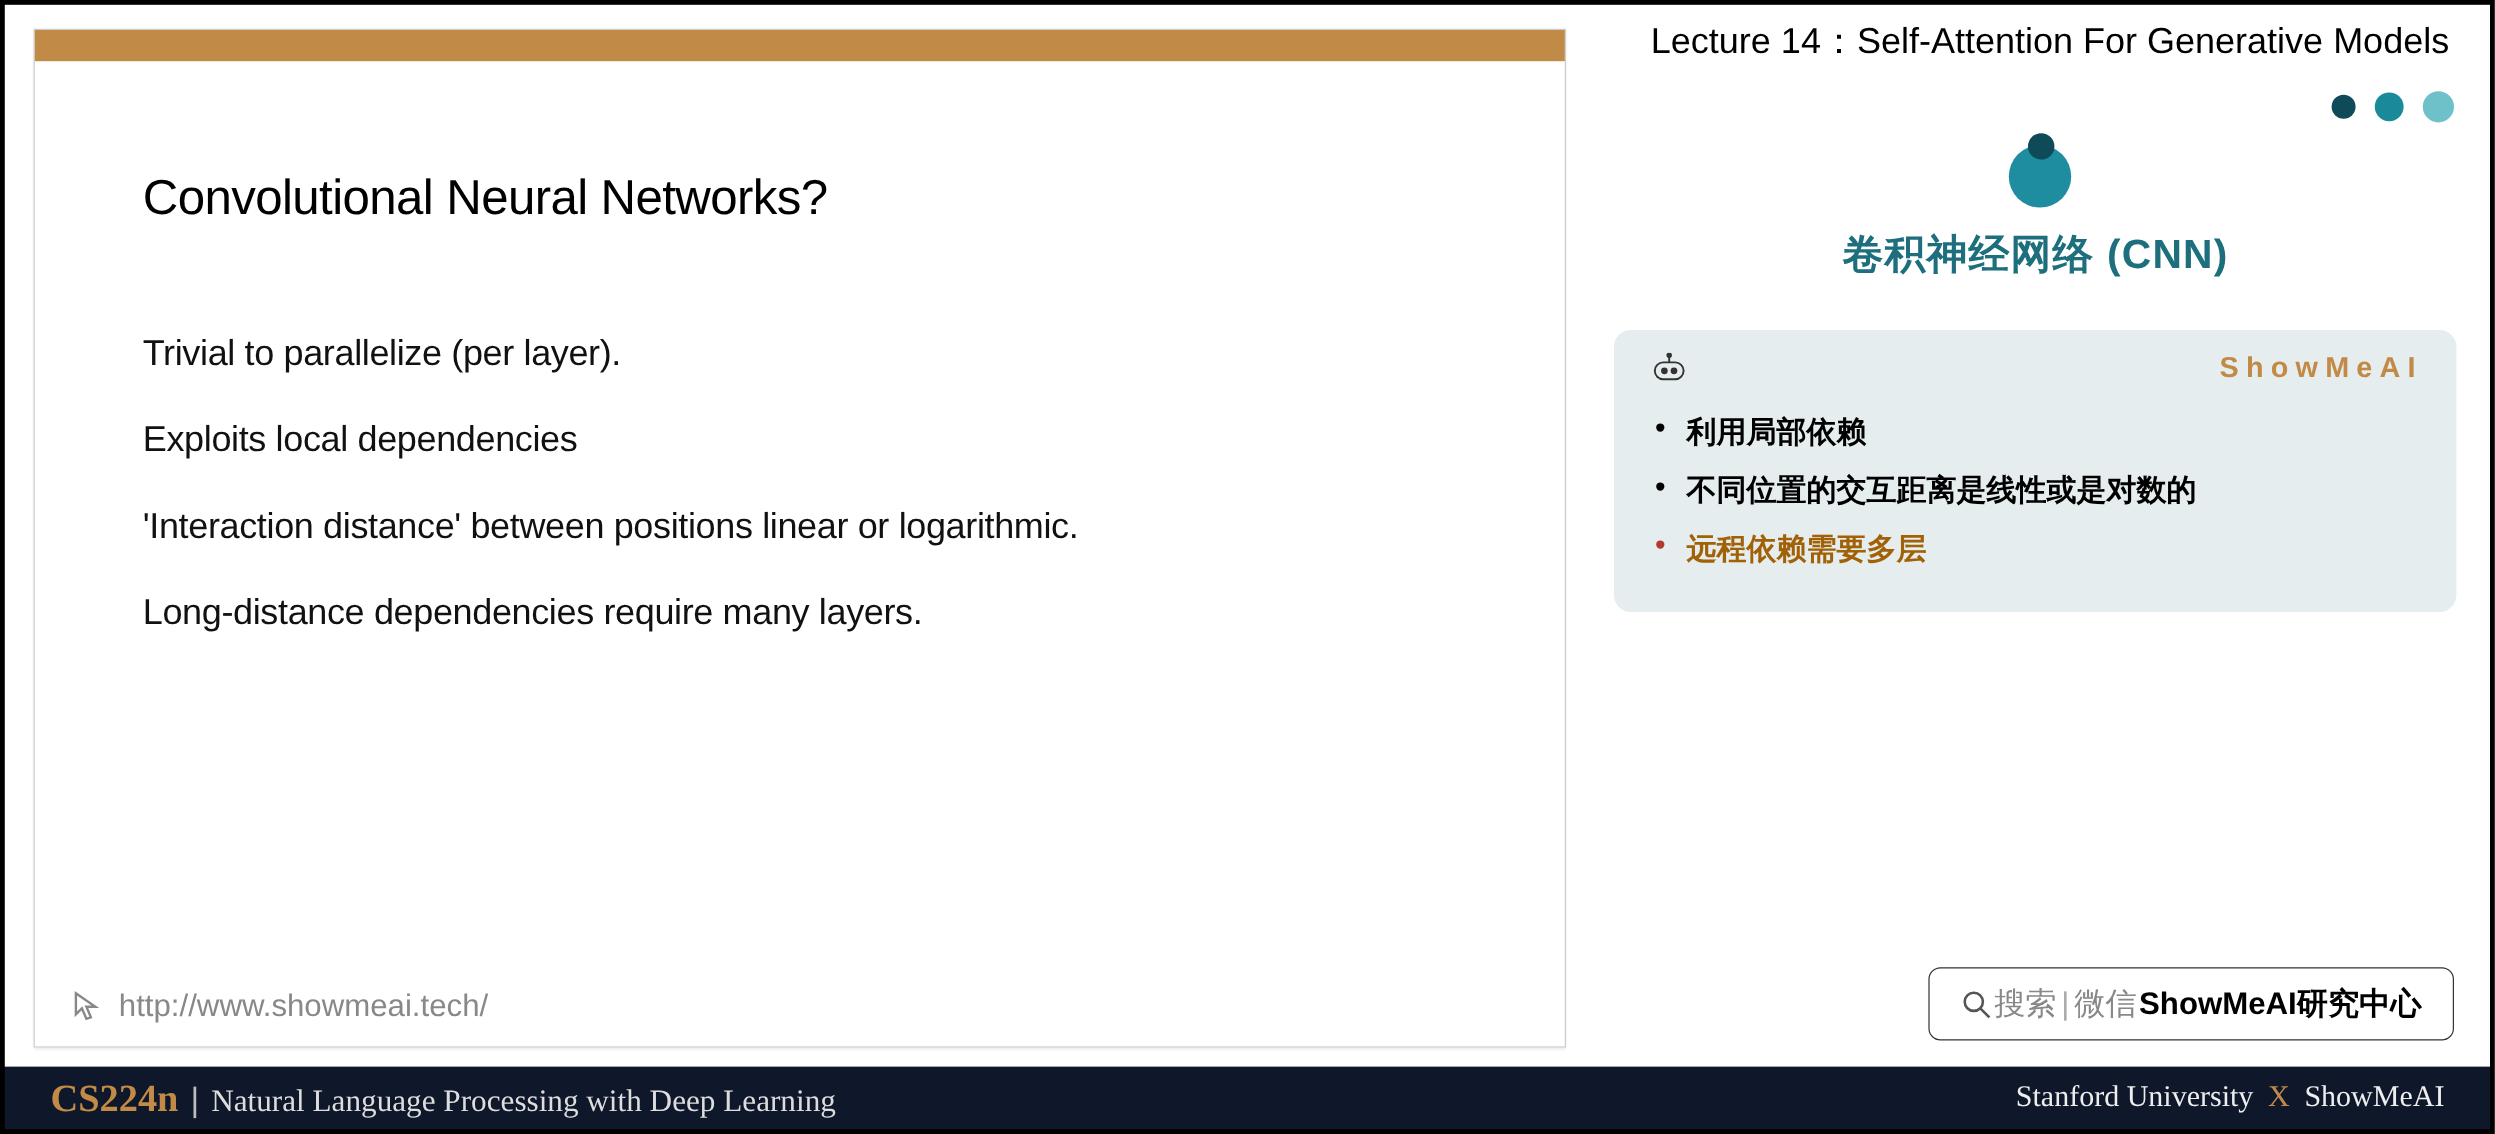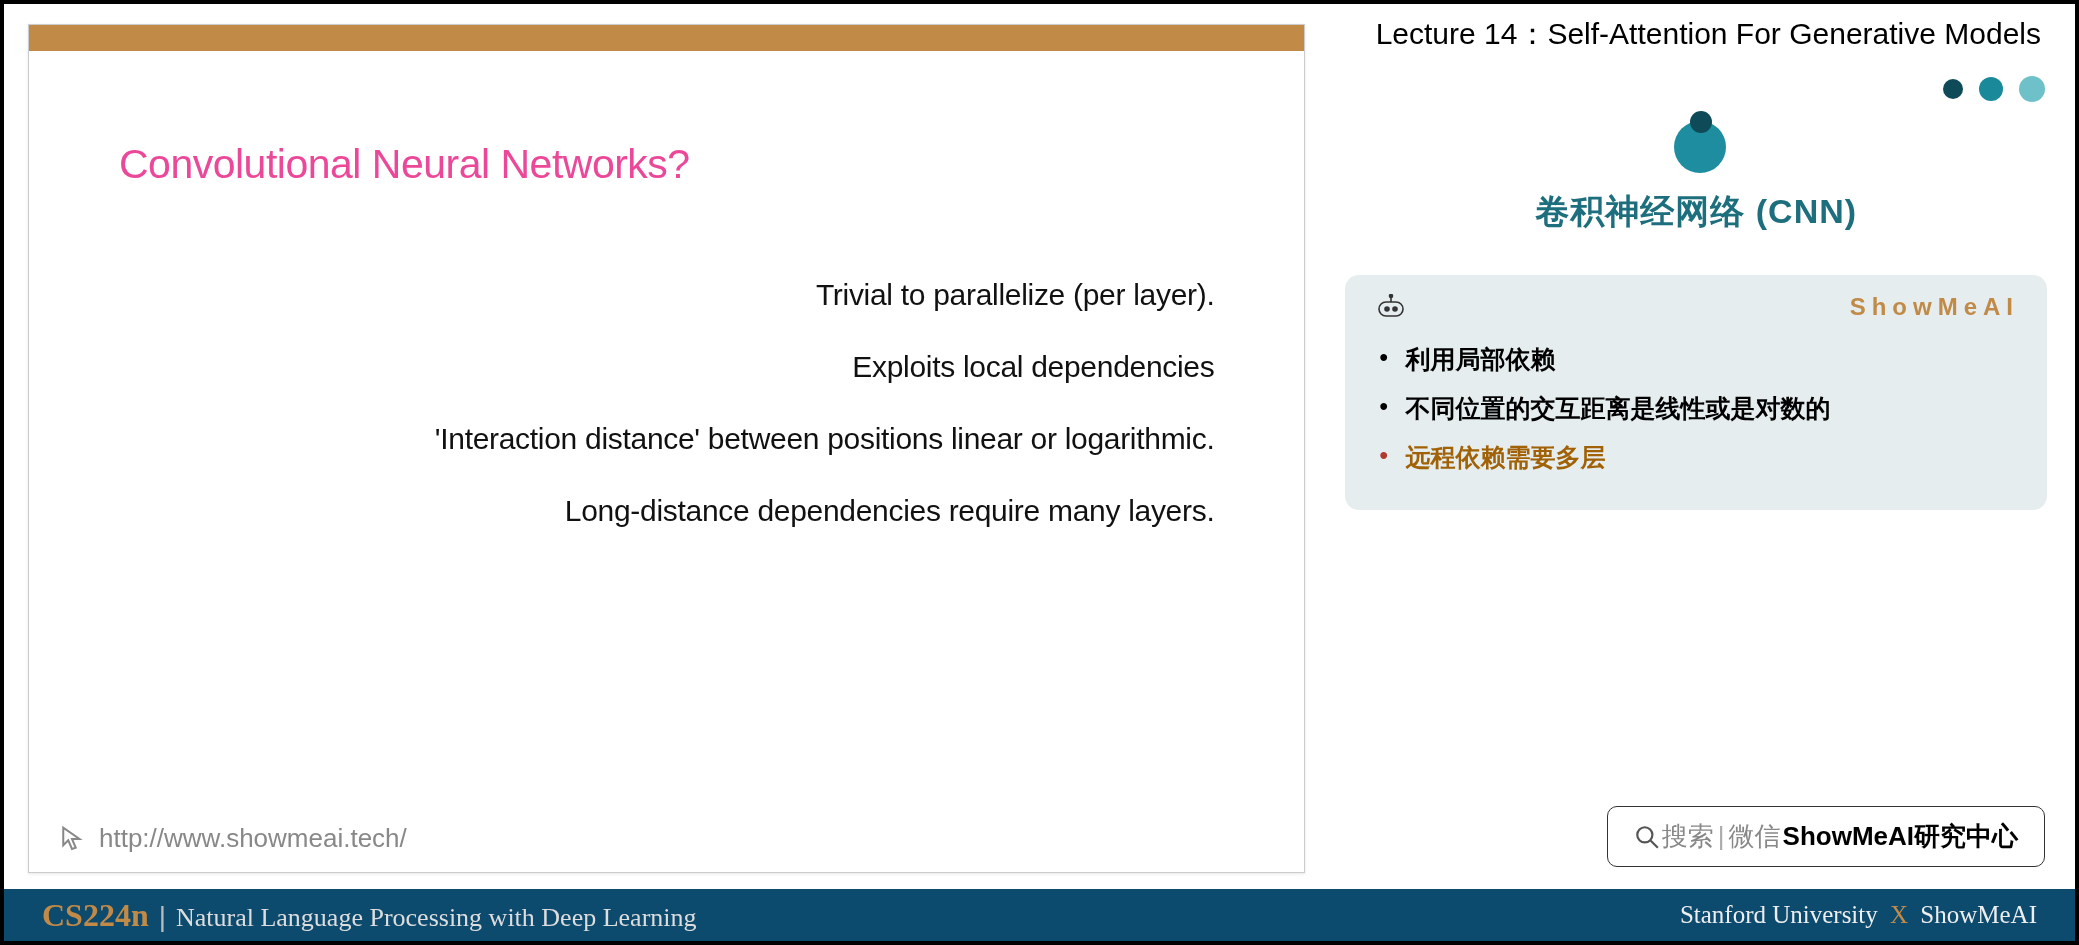--- a/index.html
+++ b/index.html
@@ -36,30 +36,29 @@
     height: 26px;
     background: #c18a47;
   }
   .slide-body {
     padding: 90px 90px 20px 90px;
     flex: 1;
   }
   .slide-title {
     font-size: 41px;
     font-weight: 400;
-    color: #ec4899;
+    color: #000000;
     letter-spacing: -0.5px;
     margin-bottom: 90px;
   }
   .slide-line {
     font-size: 30px;
     color: #111;
     margin-bottom: 38px;
     letter-spacing: -0.3px;
-    text-align: right;
   }
   .slide-line.bold { font-weight: 400; }
   .slide-footer {
     position: absolute;
     bottom: 18px;
     left: 28px;
     display: flex;
     align-items: center;
     gap: 12px;
     color: #888;
@@ -164,21 +163,21 @@
   }
   .search-box .mag { width: 26px; height: 26px; }
   .search-box .thin { color: #888; font-weight: 300; }
   .search-box .pipe { color: #aaa; margin: 0 2px; }
   .search-box .bold { color: #000; font-weight: 700; }
 
   .bottom-bar {
     position: absolute;
     left: 4px; right: 4px; bottom: 4px;
     height: 52px;
-    background: #0c4a6e;
+    background: #0f172a;
     display: flex;
     align-items: center;
     justify-content: space-between;
     padding: 0 38px;
     gap: 40px;
   }
   .bottom-left { display: flex; align-items: baseline; gap: 10px; }
   .course-code {
     font-family: Georgia, "Times New Roman", serif;
     font-weight: 700;

